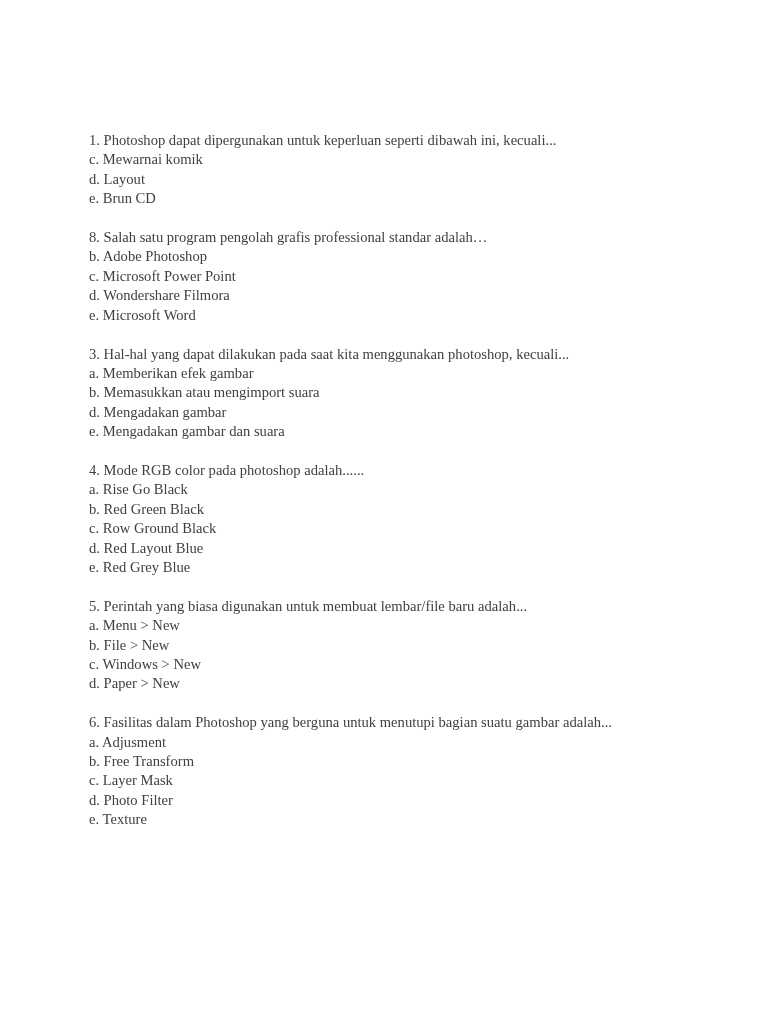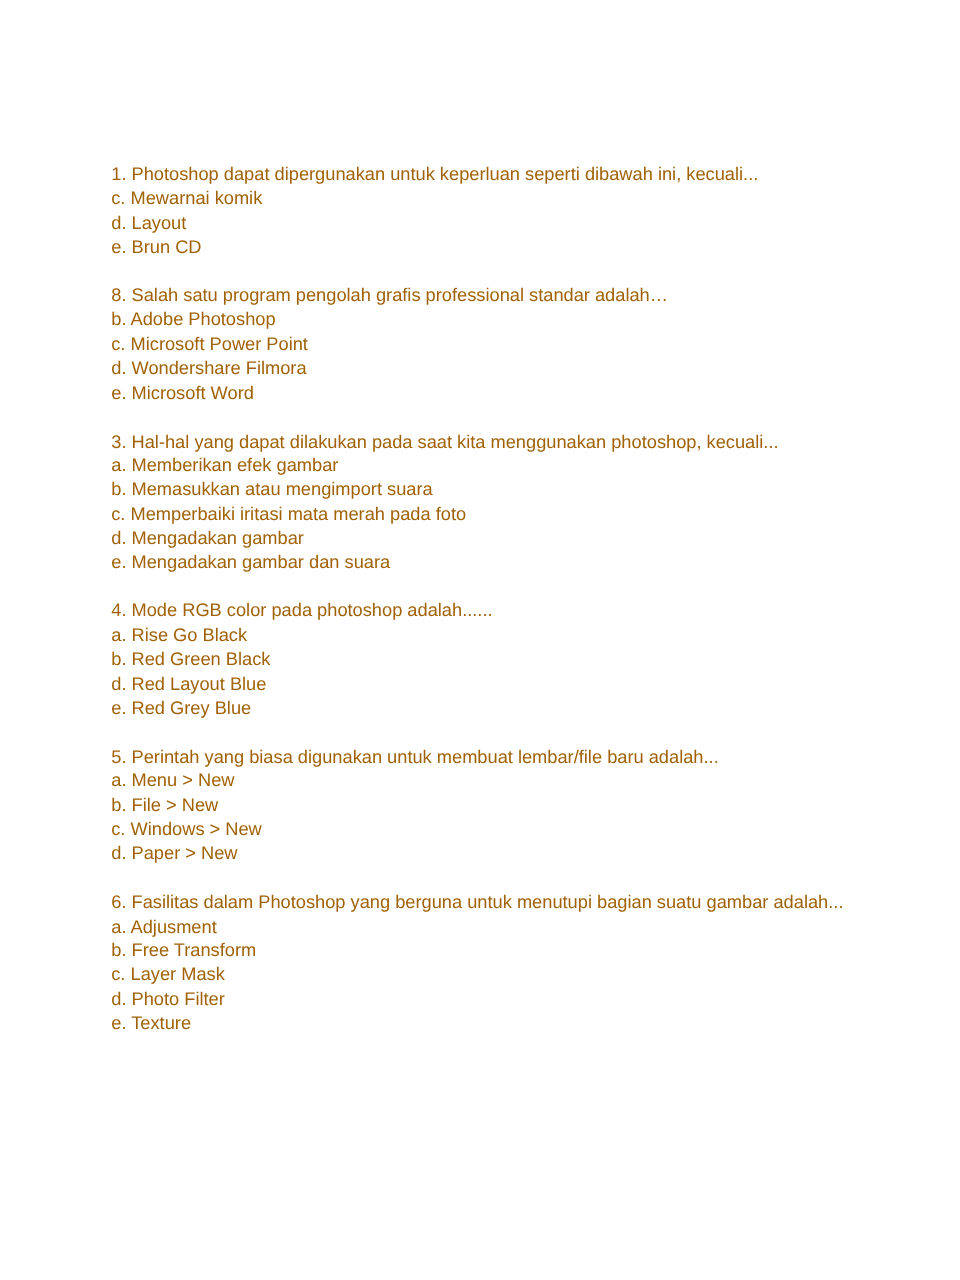--- a/index.html
+++ b/index.html
@@ -3,22 +3,22 @@
   <meta charset="utf-8">
   <style>
     html, body { margin: 0; padding: 0; background: #ffffff; }
     body { width: 768px; height: 1024px; position: relative; overflow: hidden; }
     .page {
       position: absolute; left: 0; top: 0; width: 768px; height: 1024px;
       background: #ffffff;
     }
     .content {
       position: absolute; left: 89px; top: 131px;
-      font-family: Liberation Sans, sans-serif;
-      font-size: 14.6px; color: #a16207;
+      font-family: Liberation Serif, serif;
+      font-size: 14.6px; color: #404040;
     }
     .question { margin: 0 0 19.5px 0; }
     .line { height: 19.4px; line-height: 19.4px; white-space: nowrap; }
   </style>
 </head>
 <body>
 
 <div class="page">
   <div class="content">
 
@@ -34,29 +34,29 @@
       <div class="line">b. Adobe Photoshop</div>
       <div class="line">c. Microsoft Power Point</div>
       <div class="line">d. Wondershare Filmora</div>
       <div class="line">e. Microsoft Word</div>
     </div>
 
     <div class="question">
       <div class="line">3. Hal-hal yang dapat dilakukan pada saat kita menggunakan photoshop, kecuali...</div>
       <div class="line">a. Memberikan efek gambar</div>
       <div class="line">b. Memasukkan atau mengimport suara</div>
-      <div class="line">c. Memperbaiki iritasi mata merah pada foto</div>
       <div class="line">d. Mengadakan gambar</div>
       <div class="line">e. Mengadakan gambar dan suara</div>
     </div>
 
     <div class="question">
       <div class="line">4. Mode RGB color pada photoshop adalah......</div>
       <div class="line">a. Rise Go Black</div>
       <div class="line">b. Red Green Black</div>
+      <div class="line">c. Row Ground Black</div>
       <div class="line">d. Red Layout Blue</div>
       <div class="line">e. Red Grey Blue</div>
     </div>
 
     <div class="question">
       <div class="line">5. Perintah yang biasa digunakan untuk membuat lembar/file baru adalah...</div>
       <div class="line">a. Menu &gt; New</div>
       <div class="line">b. File &gt; New</div>
       <div class="line">c. Windows &gt; New</div>
       <div class="line">d. Paper &gt; New</div>

